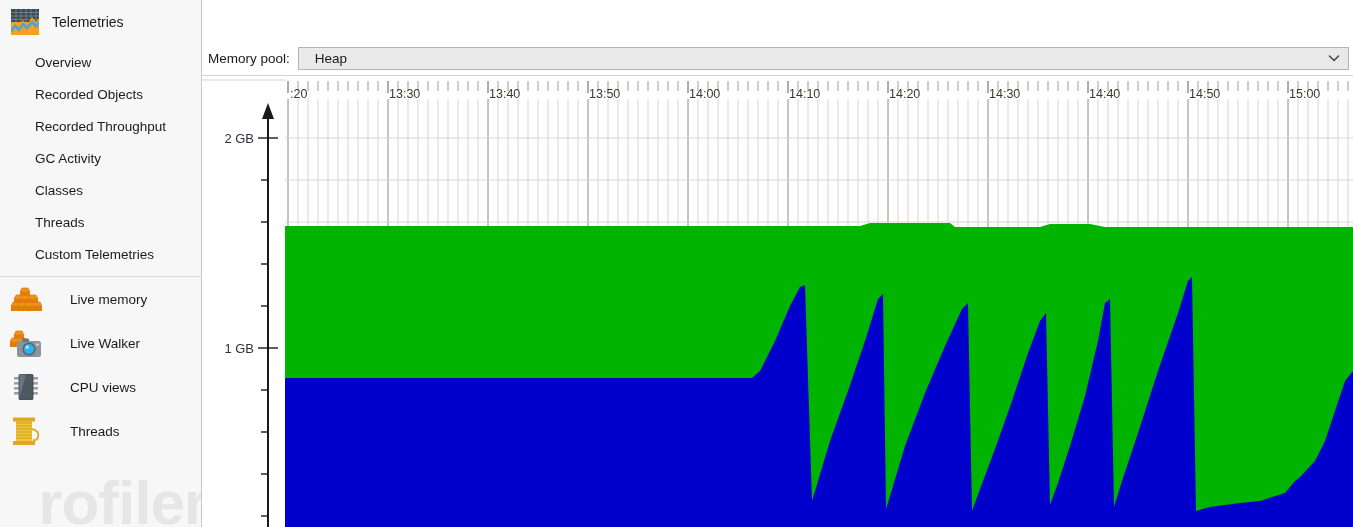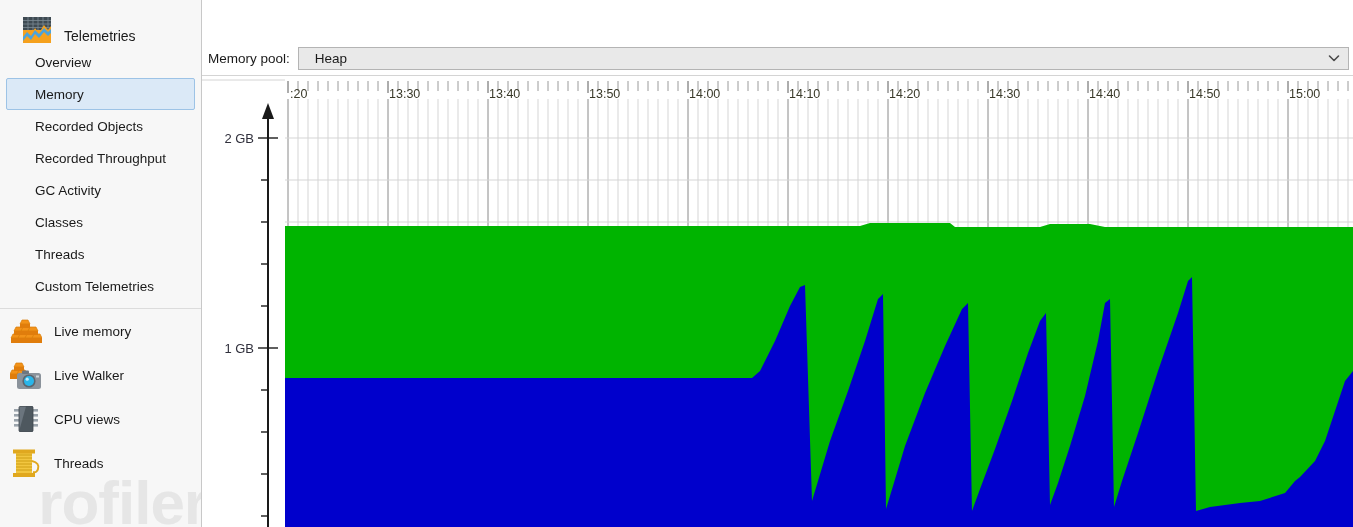--- a/index.html
+++ b/index.html
@@ -32,23 +32,23 @@
     line-height: 0.95;
     pointer-events: none;
     user-select: none;
     white-space: nowrap;
     transform: rotate(0deg);
     z-index: 0;
   }
   .side-inner { position: relative; z-index: 2; }
 
   .side-header {
-    display: flex; align-items: flex-end;
+    display: flex; align-items: center;
     height: 44px;
-    padding-left: 22px;
+    padding-left: 10px;
     gap: 12px;
   }
   .side-header-label {
     font-size: 14px; color: #1a1a1a;
   }
   .tel-icon { width: 30px; height: 28px; display: block; }
 
   .side-sub { padding-top: 2px; }
   .side-sub-item {
     height: 32px;
@@ -64,21 +64,21 @@
     background: #dbe9f7;
     border: 1px solid #9dc3e6;
   }
 
   .side-divider { height: 1px; background: #dcdcdc; margin: 6px 0 0 0; }
 
   .side-main-item {
     height: 44px;
     display: flex; align-items: center;
     padding-left: 10px;
-    gap: 12px;
+    gap: 28px;
     font-size: 13.5px;
     color: #1a1a1a;
   }
   .side-main-item .m-icon { width: 32px; height: 30px; flex: 0 0 32px; }
 
   
   #right { position: relative; width: 1151px; height: 527px; flex: 0 0 1151px; background:#fff; }
 
   #toolbar {
     position: relative;
@@ -153,23 +153,20 @@
             <path d="M1 20 L5 14 L9 19 L13 12 L17 17 L22 9 L26 14 L29 10 L29 27 L1 27 Z" fill="#f5a11e"></path>
             <path d="M1 21 L5 16 L9 20 L13 14 L17 18 L22 12 L26 16 L29 13 L29 17 L26 20 L22 16 L17 22 L13 18 L9 24 L5 20 L1 25 Z" fill="#4ba3dd"></path>
           </svg>
         </span>
         <span class="side-header-label">Telemetries</span>
       </div>
 
       <div class="side-sub">
         <div class="side-sub-item">
           <span>Overview</span>
-        </div>
-        <div class="side-sub-item selected">
-          <span>Memory</span>
         </div>
         <div class="side-sub-item">
           <span>Recorded Objects</span>
         </div>
         <div class="side-sub-item">
           <span>Recorded Throughput</span>
         </div>
         <div class="side-sub-item">
           <span>GC Activity</span>
         </div>

